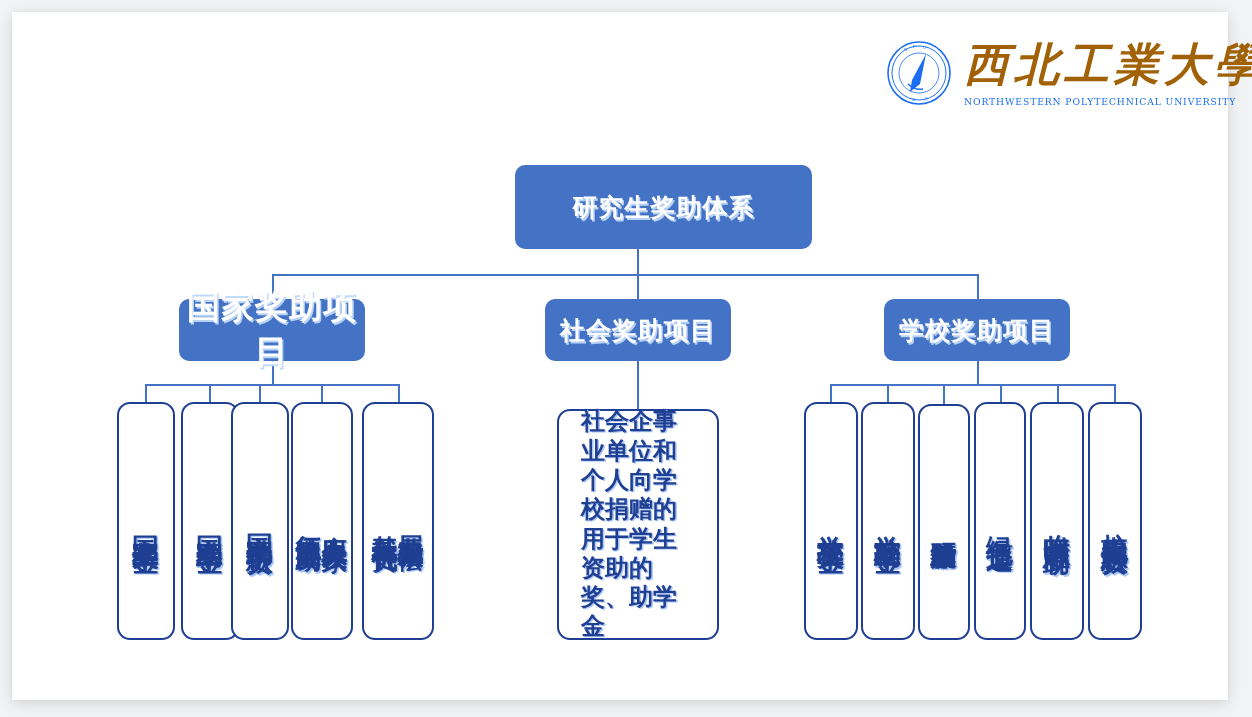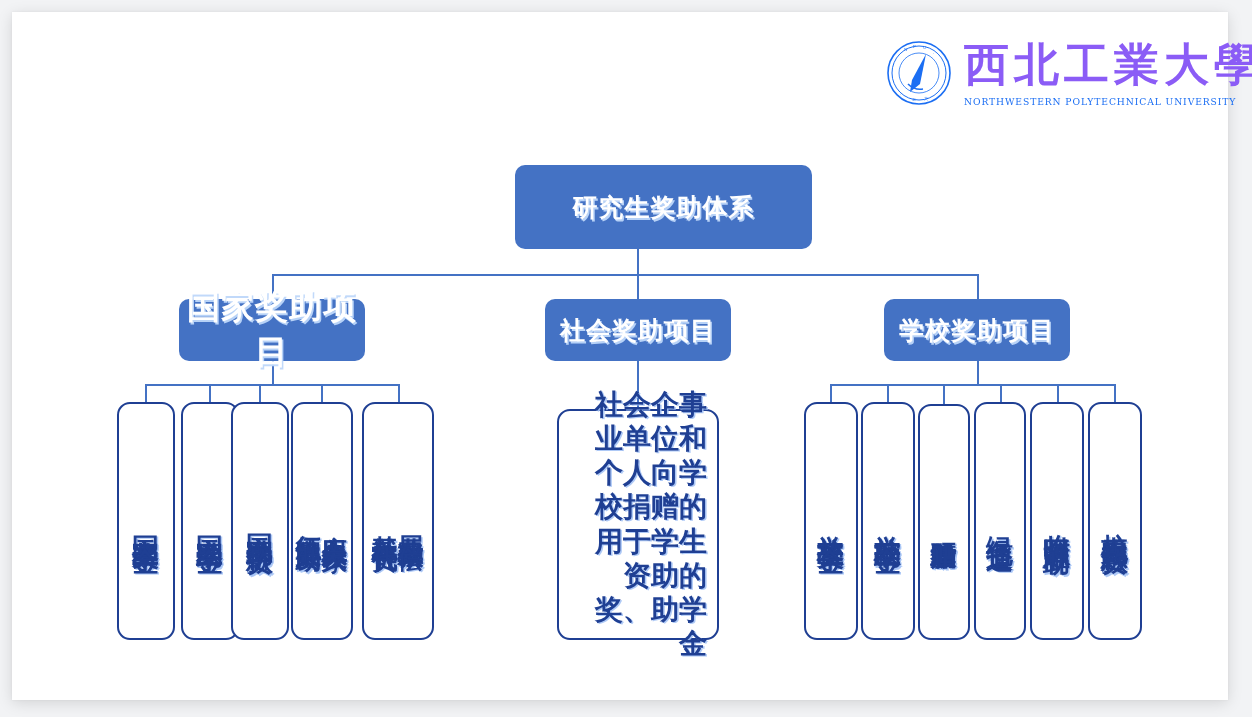--- a/index.html
+++ b/index.html
@@ -37,27 +37,28 @@
     top: 6px;
     width: 66px;
     height: 66px;
   }
   #logo-wordmark {
     position: absolute;
     left: 84px;
     top: 2px;
     width: 262px;
     height: 58px;
-    color: #8b5cf6;
+    color: #a16207;
     font-family: "DejaVu Serif", "Liberation Serif", serif;
     font-weight: bold;
     font-size: 45px;
     letter-spacing: 5px;
     line-height: 58px;
     white-space: nowrap;
+    font-style: italic;
   }
   #logo-en {
     position: absolute;
     left: 84px;
     top: 62px;
     width: 262px;
     color: #1b6ef3;
     font-family: "DejaVu Serif", "Liberation Serif", serif;
     font-size: 9.3px;
     letter-spacing: 0.9px;
@@ -140,25 +141,25 @@
   #leaf-n3 { left: 219px;  top: 390px; width: 58px; height: 238px; }
   #leaf-n4 { left: 279px;  top: 390px; width: 62px; height: 238px; }
   #leaf-n5 { left: 350px;  top: 390px; width: 72px; height: 238px; }
 
   #leaf-n1 .vtext, #leaf-n2 .vtext, #leaf-n3 .vtext { font-size: 27px; }
   #leaf-n4 .vtext, #leaf-n5 .vtext { font-size: 26px; }
 
   
   #leaf-s1 {
     left: 545px; top: 397px; width: 162px; height: 231px;
-    font-size: 28px;
+    font-size: 24px;
     line-height: 1.22;
     letter-spacing: 0px;
-    padding: 0 10px;
-    text-align: right;
+    padding: 0 22px;
+    text-align: left;
   }
   #leaf-s1 .htext { display: block; width: 100%; }
 
   
   #leaf-c1 { left: 792px;  top: 390px; width: 54px; height: 238px; }
   #leaf-c2 { left: 849px;  top: 390px; width: 54px; height: 238px; }
   #leaf-c3 { left: 906px;  top: 392px; width: 52px; height: 236px; }
   #leaf-c4 { left: 962px;  top: 390px; width: 52px; height: 238px; }
   #leaf-c5 { left: 1018px; top: 390px; width: 54px; height: 238px; }
   #leaf-c6 { left: 1076px; top: 390px; width: 54px; height: 238px; }

